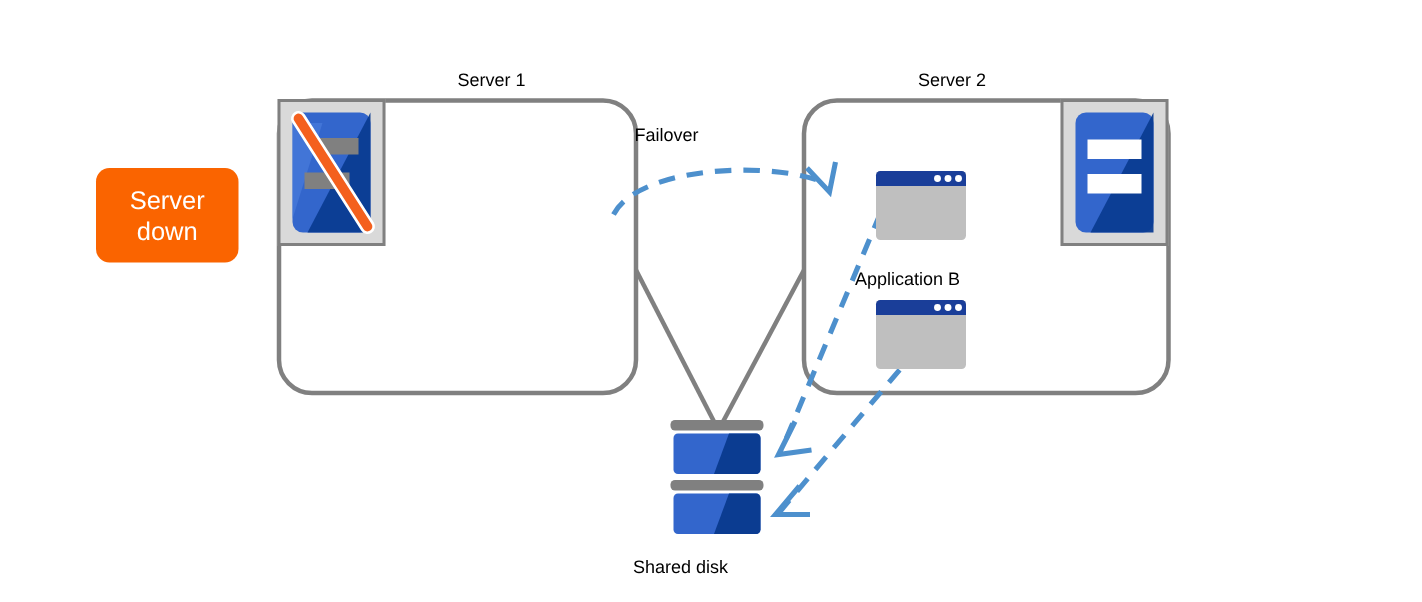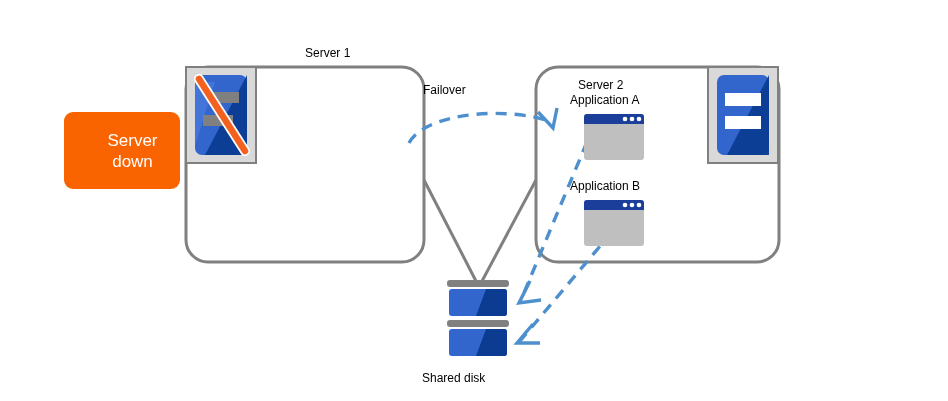--- a/index.html
+++ b/index.html
@@ -26,44 +26,43 @@
   }
   .lbl {
     position: absolute;
     color: #000000;
     font-size: 12px;
     line-height: 20px;
     white-space: pre;
     font-family: "Liberation Sans", sans-serif;
   }
   #server1-title { left: 305px; top: 43px; }
-  #server2-title { left: 578px; top: 43px; margin-top: 32px; }
+  #server2-title { left: 612px; top: 43px; }
   #appA-label    { left: 570px; top: 90px; }
   #appB-label    { left: 570px; top: 176px; }
   #shareddisk-label { left: 422px; top: 368px; }
   #failover-label { left: 423px; top: 80px; }
 
   #server-down-badge {
     position: absolute;
     left: 64px;
     top: 112px;
     width: 95px;
-    height: 77px;
+    height: 63px;
     background: #FA6400;
     border-radius: 9px;
     display: flex;
     flex-direction: column;
     align-items: center;
     justify-content: center;
     color: #ffffff;
     font-size: 17px;
     line-height: 21px;
     text-align: center;
     font-family: "Liberation Sans", sans-serif;
-    padding-left: 21px;
   }
   #server-down-badge span { display: block; }
 
   .svr-icon {
     position: absolute;
   }
   #server1-icon { left: 185px; top: 66px; }
   #server2-icon { left: 707px; top: 66px; }
 
   .app-icon { position: absolute; }
@@ -147,17 +146,16 @@
     <rect x="3" y="9" width="58" height="27" rx="3" ry="3" fill="#3366CC"></rect>
     <path d="M 40 9 H 58 A 3 3 0 0 1 61 12 V 33 A 3 3 0 0 1 58 36 H 30 Z" fill="#0B3C91"></path>
     <rect x="1" y="40" width="62" height="7" rx="3" ry="3" fill="#808080"></rect>
     <rect x="3" y="49" width="58" height="27" rx="3" ry="3" fill="#3366CC"></rect>
     <path d="M 40 49 H 58 A 3 3 0 0 1 61 52 V 73 A 3 3 0 0 1 58 76 H 30 Z" fill="#0B3C91"></path>
   </svg>
 
   <div class="lbl" id="server1-title">Server 1</div>
   <div class="lbl" id="server2-title">Server 2</div>
   <div class="lbl" id="failover-label">Failover</div>
-  <div class="lbl" id="appA-label">Application A</div>
   <div class="lbl" id="shareddisk-label">Shared disk</div>
   <div class="lbl" id="appB-label">Application B</div>
 
 </div>
 
 </body></html>

